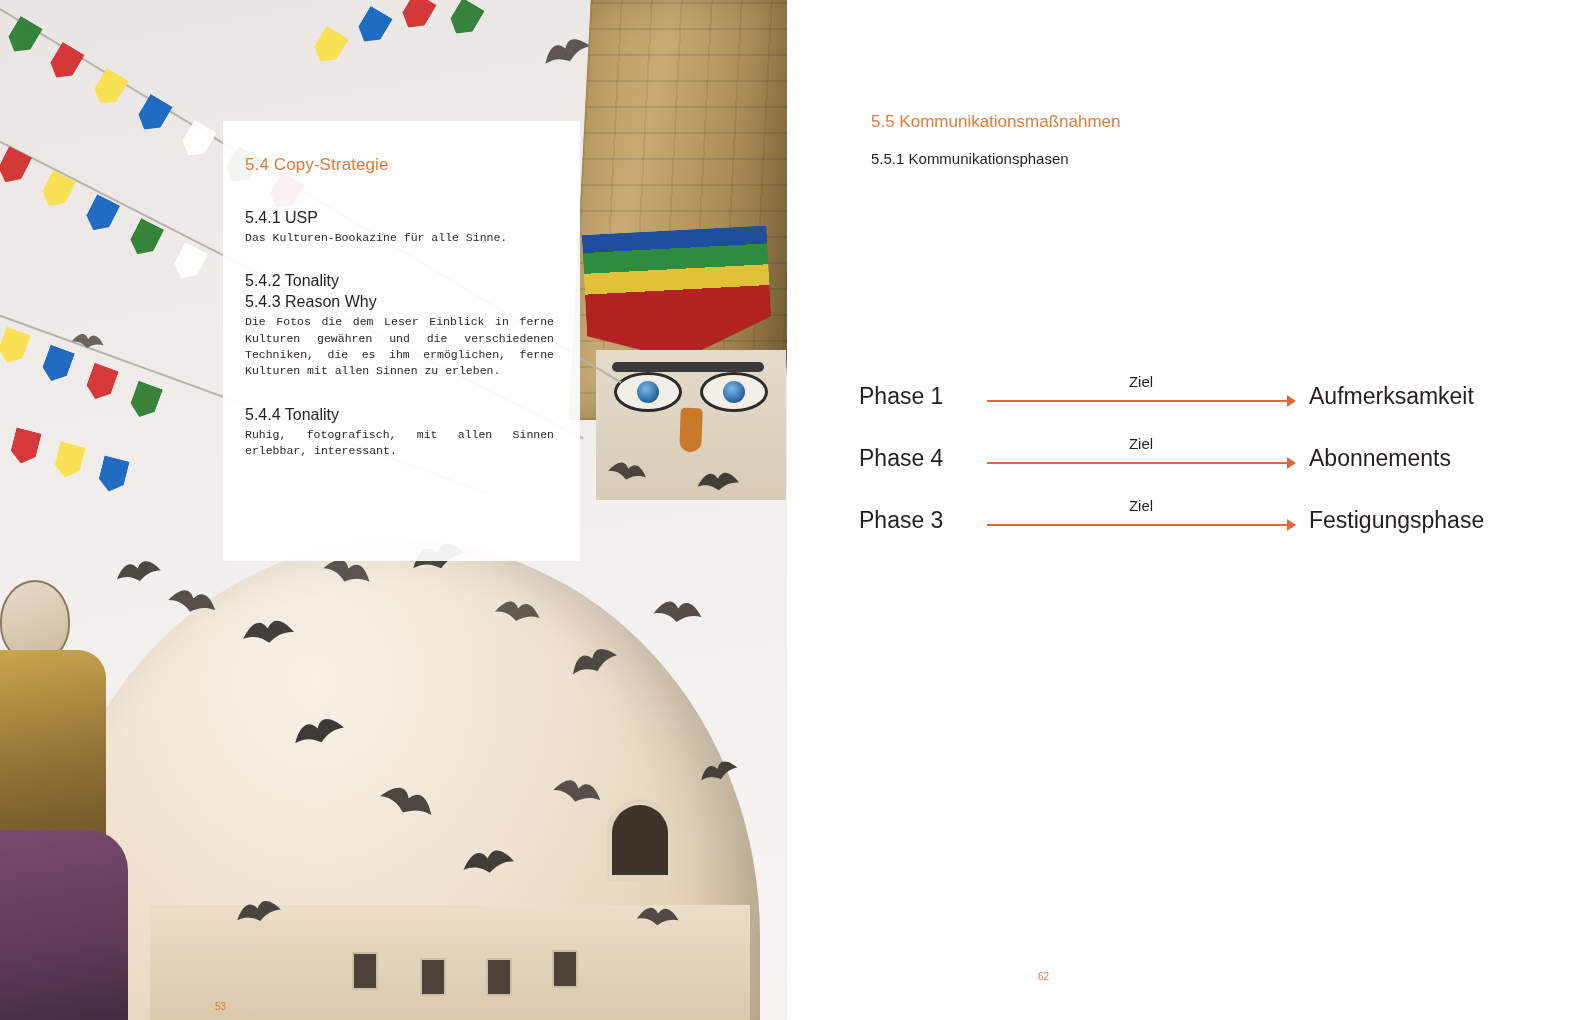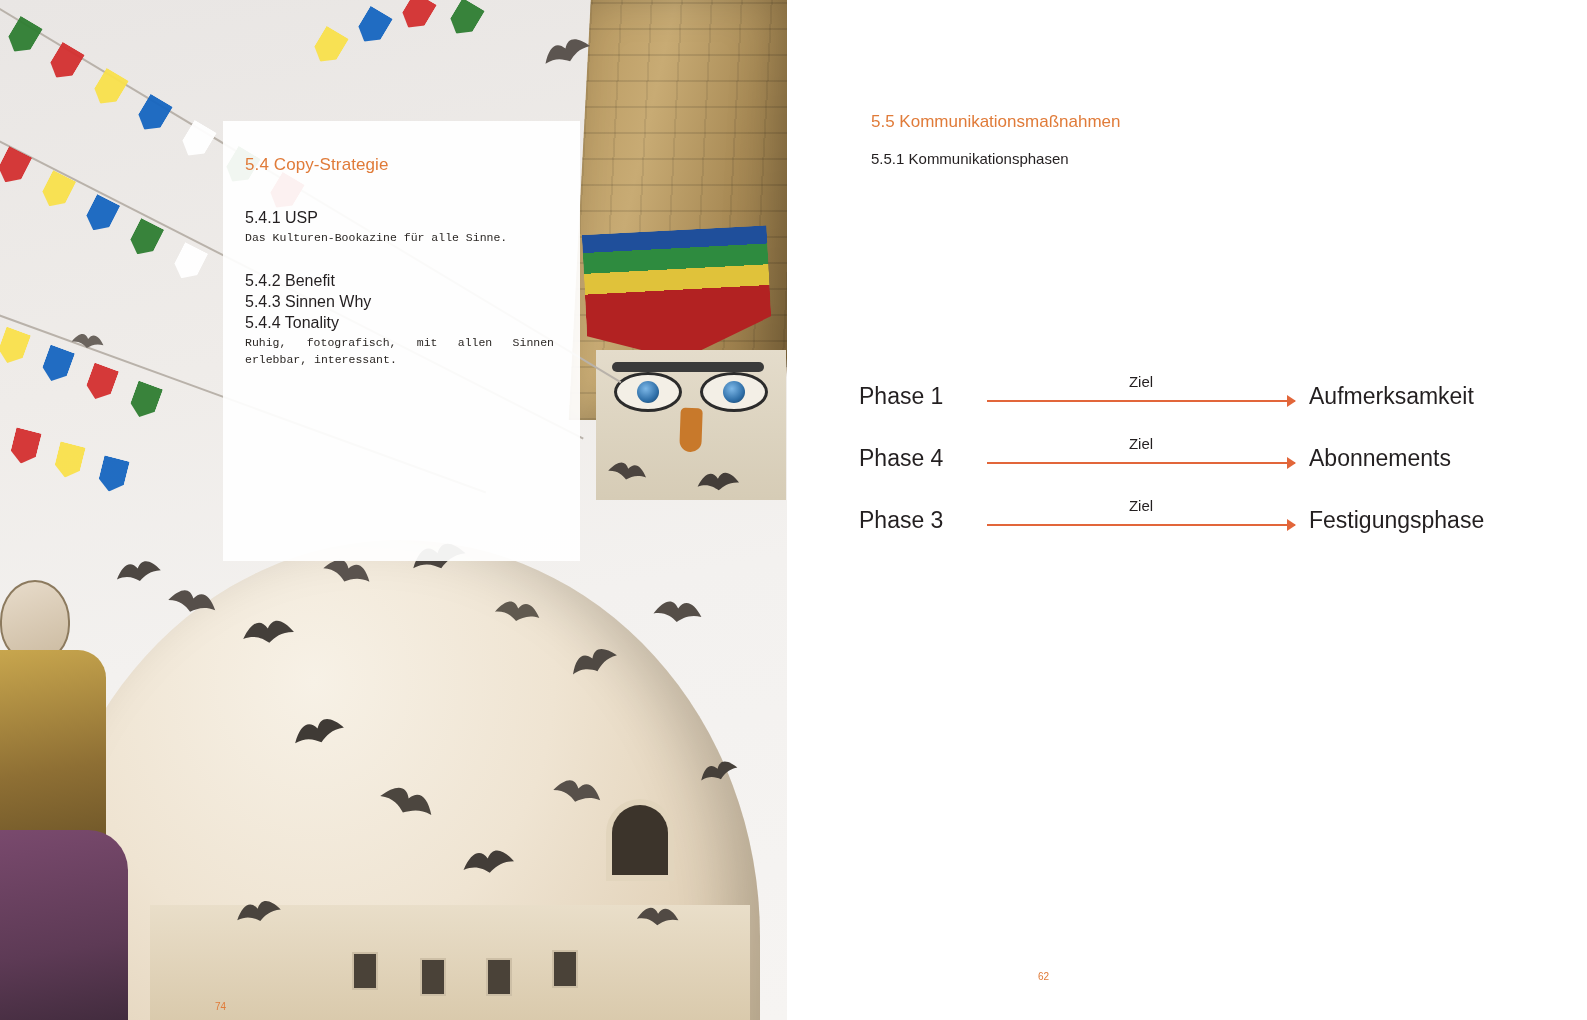--- a/index.html
+++ b/index.html
@@ -515,30 +515,31 @@
         </svg>
     </div>
 
     <div class="copy-card">
       <div class="copy-card-inner">
         <h2 class="card-title">5.4 Copy-Strategie</h2>
 
         <h3 class="sec-h">5.4.1 USP</h3>
         <p class="sec-p">Das Kulturen-Bookazine für alle Sinne.</p>
 
-        <h3 class="sec-h">5.4.2 Benefit</h3>
-
-        <h3 class="sec-h">5.4.3 Sinnen Why</h3>
+        <h3 class="sec-h">5.4.2 Tonality</h3>
+
+        <h3 class="sec-h">5.4.3 Reason Why</h3>
+        <p class="sec-p">Die Fotos die dem Leser Einblick in ferne Kulturen gewähren und die verschiedenen Techniken, die es ihm ermöglichen, ferne Kulturen mit allen Sinnen zu erleben.</p>
 
         <h3 class="sec-h">5.4.4 Tonality</h3>
         <p class="sec-p last">Ruhig, fotografisch, mit allen Sinnen erlebbar, interessant.</p>
       </div>
     </div>
 
-    <div class="page-num-left">74</div>
+    <div class="page-num-left">53</div>
   </div>
 
   <div class="page-right">
     <div class="r-title">5.5 Kommunikationsmaßnahmen</div>
     <div class="r-sub">5.5.1 Kommunikationsphasen</div>
 
     <div class="phases">
 
       <div class="phase-row">
         <div class="phase-label">Phase 1</div>

